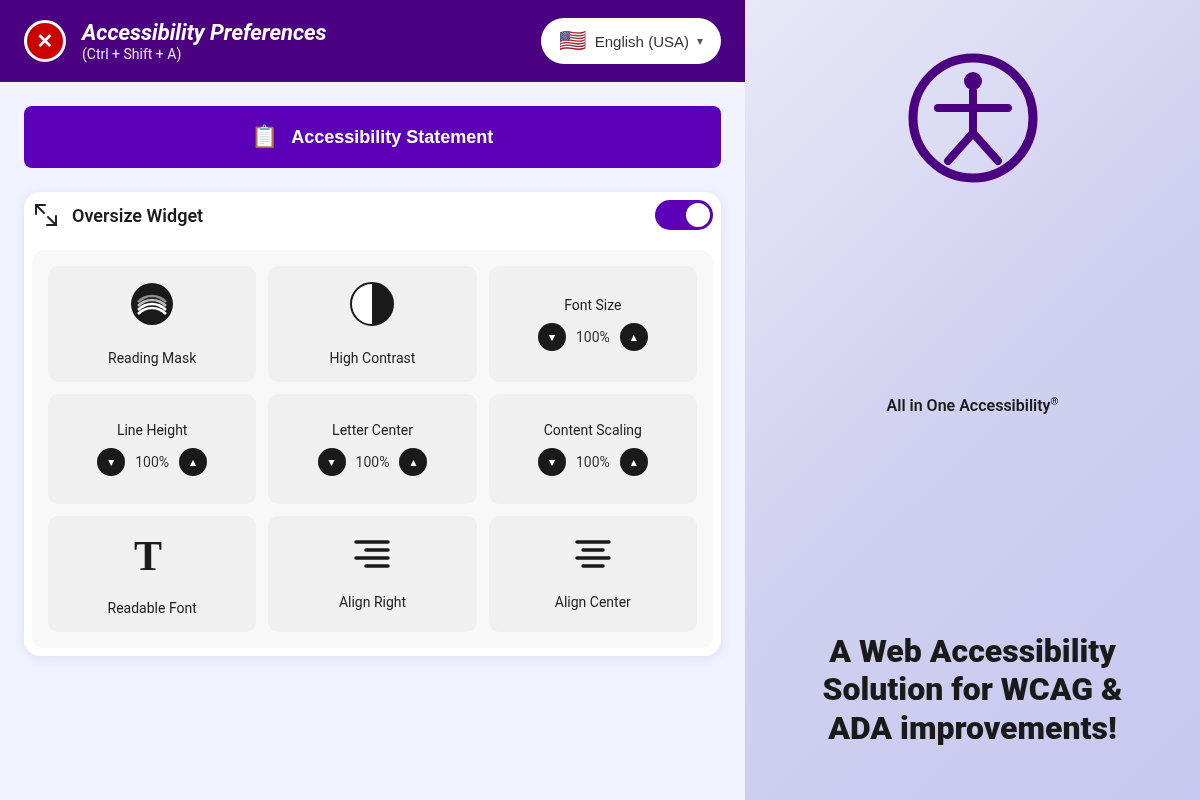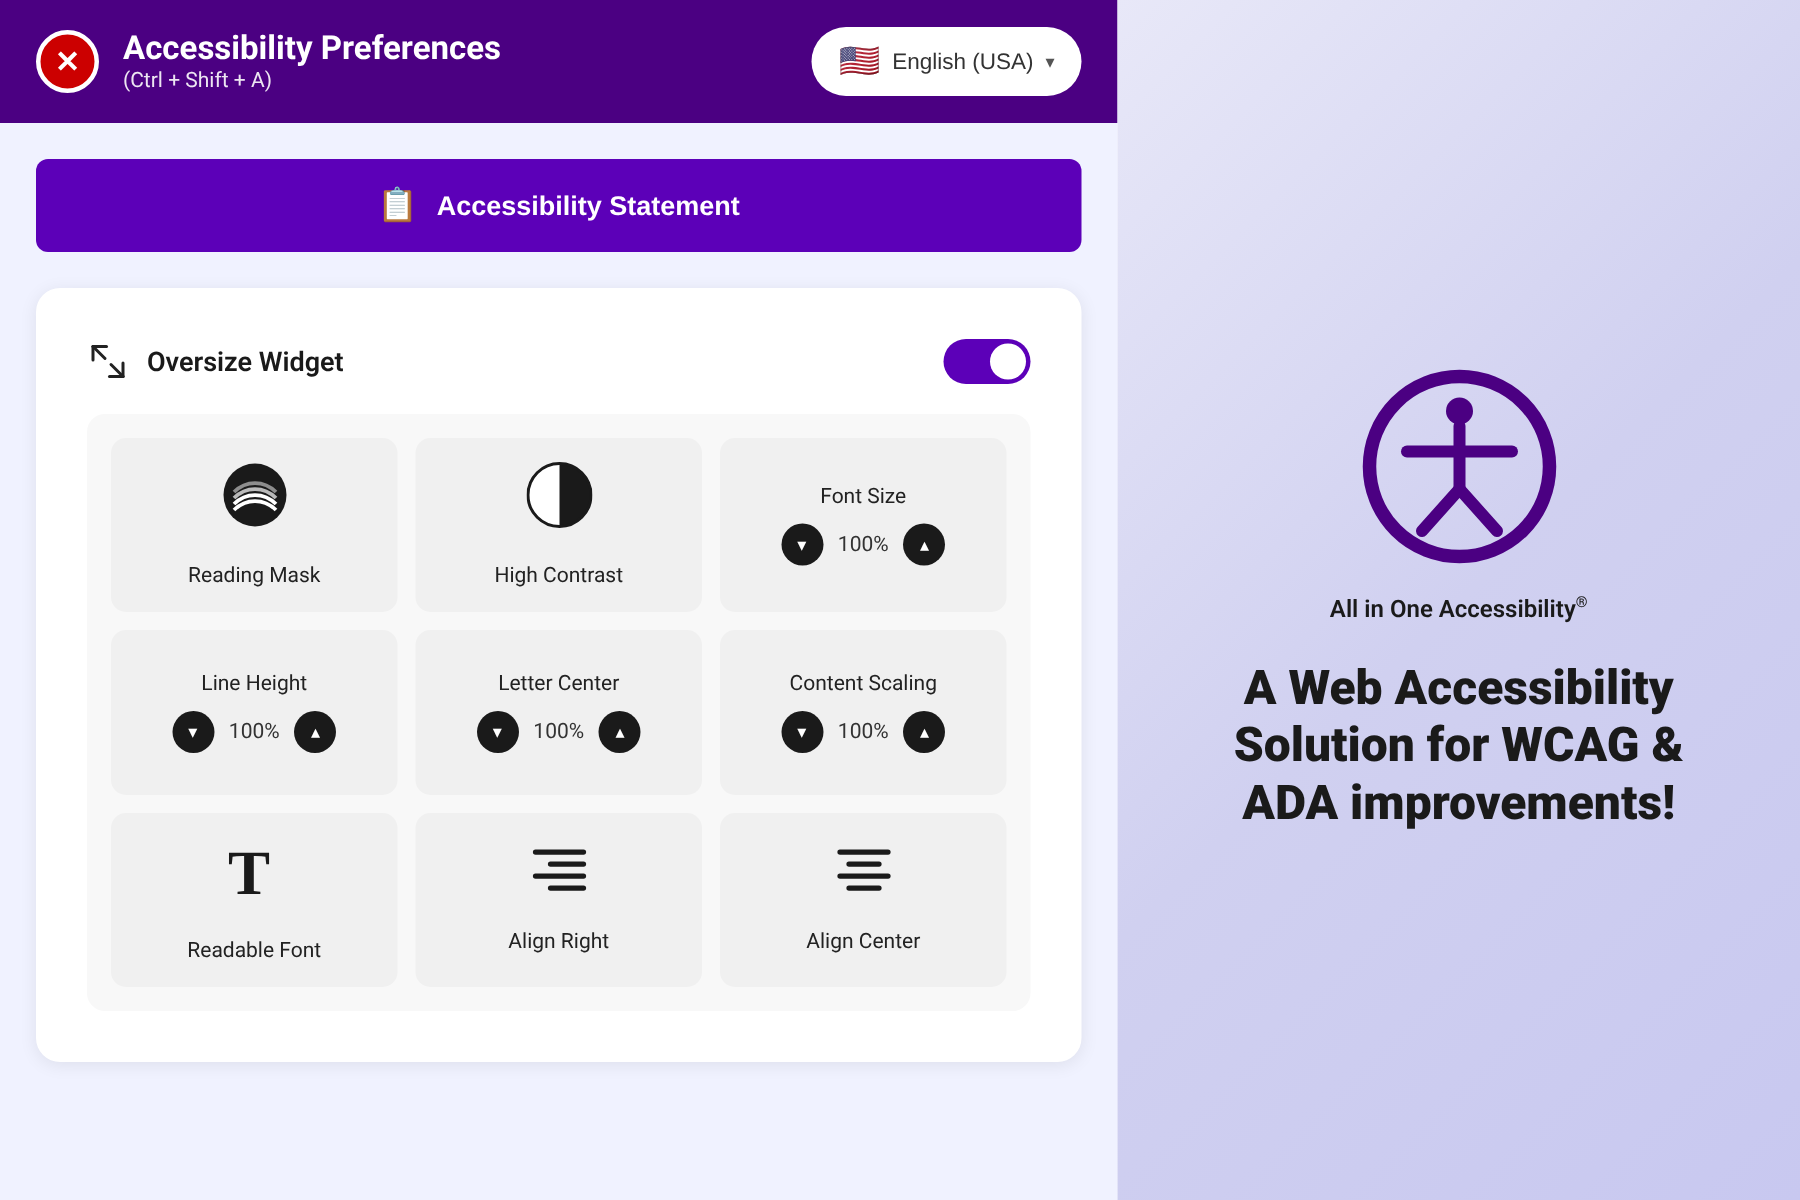--- a/index.html
+++ b/index.html
@@ -53,20 +53,21 @@
     }
 
     .header-title {
       color: white;
     }
 
     .header-title h1 {
       font-size: 22px;
       font-weight: 700;
       line-height: 1.2;
+      font-style: italic;
     }
 
     .header-title p {
       font-size: 14px;
       font-weight: 400;
       opacity: 0.9;
     }
 
     .language-btn {
       background: white;
@@ -117,21 +118,21 @@
     }
 
     .doc-icon {
       font-size: 22px;
     }
 
     
     .widget-card {
       background: white;
       border-radius: 16px;
-      padding: 34px;
+      padding: 8px;
       box-shadow: 0 2px 12px rgba(0,0,0,0.08);
     }
 
     
     .oversize-row {
       display: flex;
       align-items: center;
       justify-content: space-between;
       margin-bottom: 20px;
     }
@@ -264,21 +265,21 @@
       margin-bottom: 4px;
     }
 
     
     .right-panel {
       flex: 1;
       background: linear-gradient(135deg, #e8e8f8 0%, #d0d0f0 50%, #c8c8f0 100%);
       display: flex;
       flex-direction: column;
       align-items: center;
-      justify-content: center;
+      justify-content: space-between;
       padding: 53px;
       text-align: center;
     }
 
     .accessibility-logo {
       width: 130px;
       height: 130px;
       margin-bottom: 20px;
     }
 

